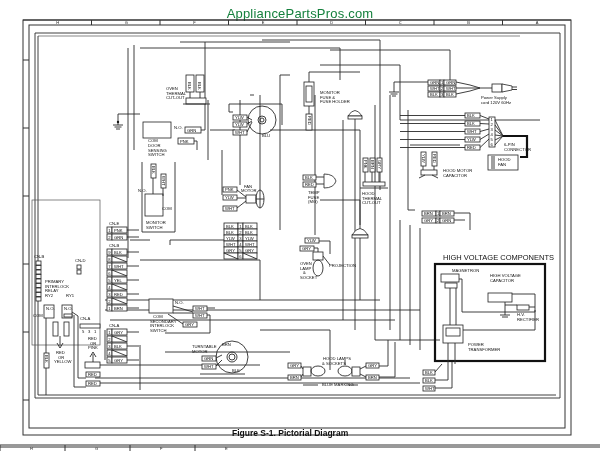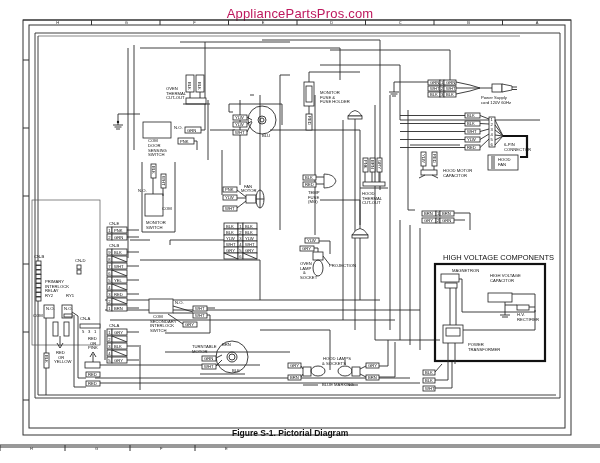--- a/index.html
+++ b/index.html
@@ -1,17 +1,17 @@
 <!DOCTYPE html>
 <html><head>
 <meta charset="utf-8">
 <style>
   html, body { margin:0; padding:0; background:#ffffff; }
   body { width:600px; height:463px; position:relative; overflow:hidden; font-family:"Liberation Sans", sans-serif; }
-  .watermark { position:absolute; left:0; top:6px; width:600px; text-align:center; font-size:13px; color:#be185d; letter-spacing:0.2px; }
+  .watermark { position:absolute; left:0; top:6px; width:600px; text-align:center; font-size:13px; color:#15803d; letter-spacing:0.2px; }
   svg { position:absolute; left:0; top:0; }
   .w { fill:none; stroke:#2a2a2a; stroke-width:0.9; }
   .wl { fill:none; stroke:#555; stroke-width:0.7; }
   .box { fill:#fff; stroke:#222; stroke-width:0.8; }
   .thick { fill:none; stroke:#111; stroke-width:2.2; }
   .frame { fill:none; stroke:#333; stroke-width:1; }
   .tx { font-family:"Liberation Sans", sans-serif; font-size:4.2px; fill:#111; }
   .hv { font-family:"Liberation Sans", sans-serif; font-size:7.5px; fill:#111; }
   .cap { font-family:"Liberation Sans", sans-serif; font-size:8.5px; font-weight:bold; fill:#111; }
   .grid { font-family:"Liberation Sans", sans-serif; font-size:4px; fill:#222; }

